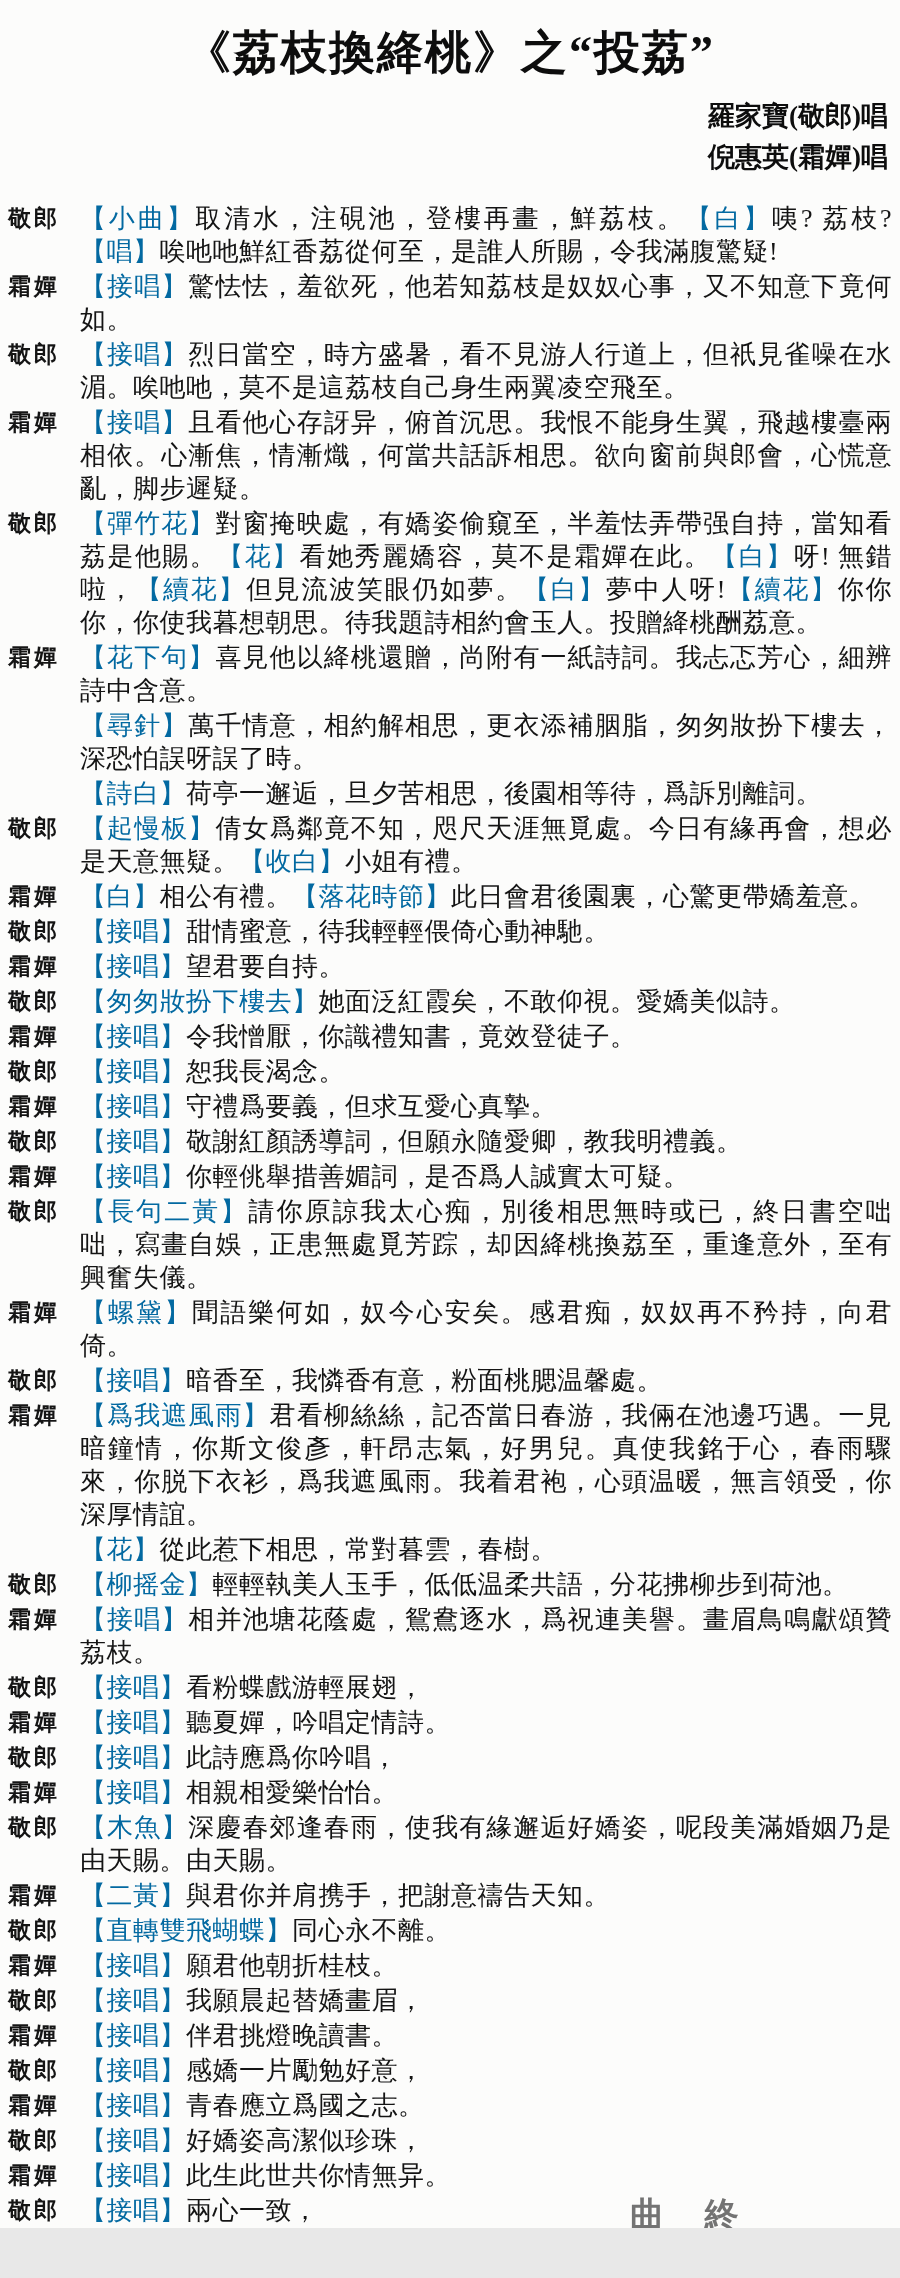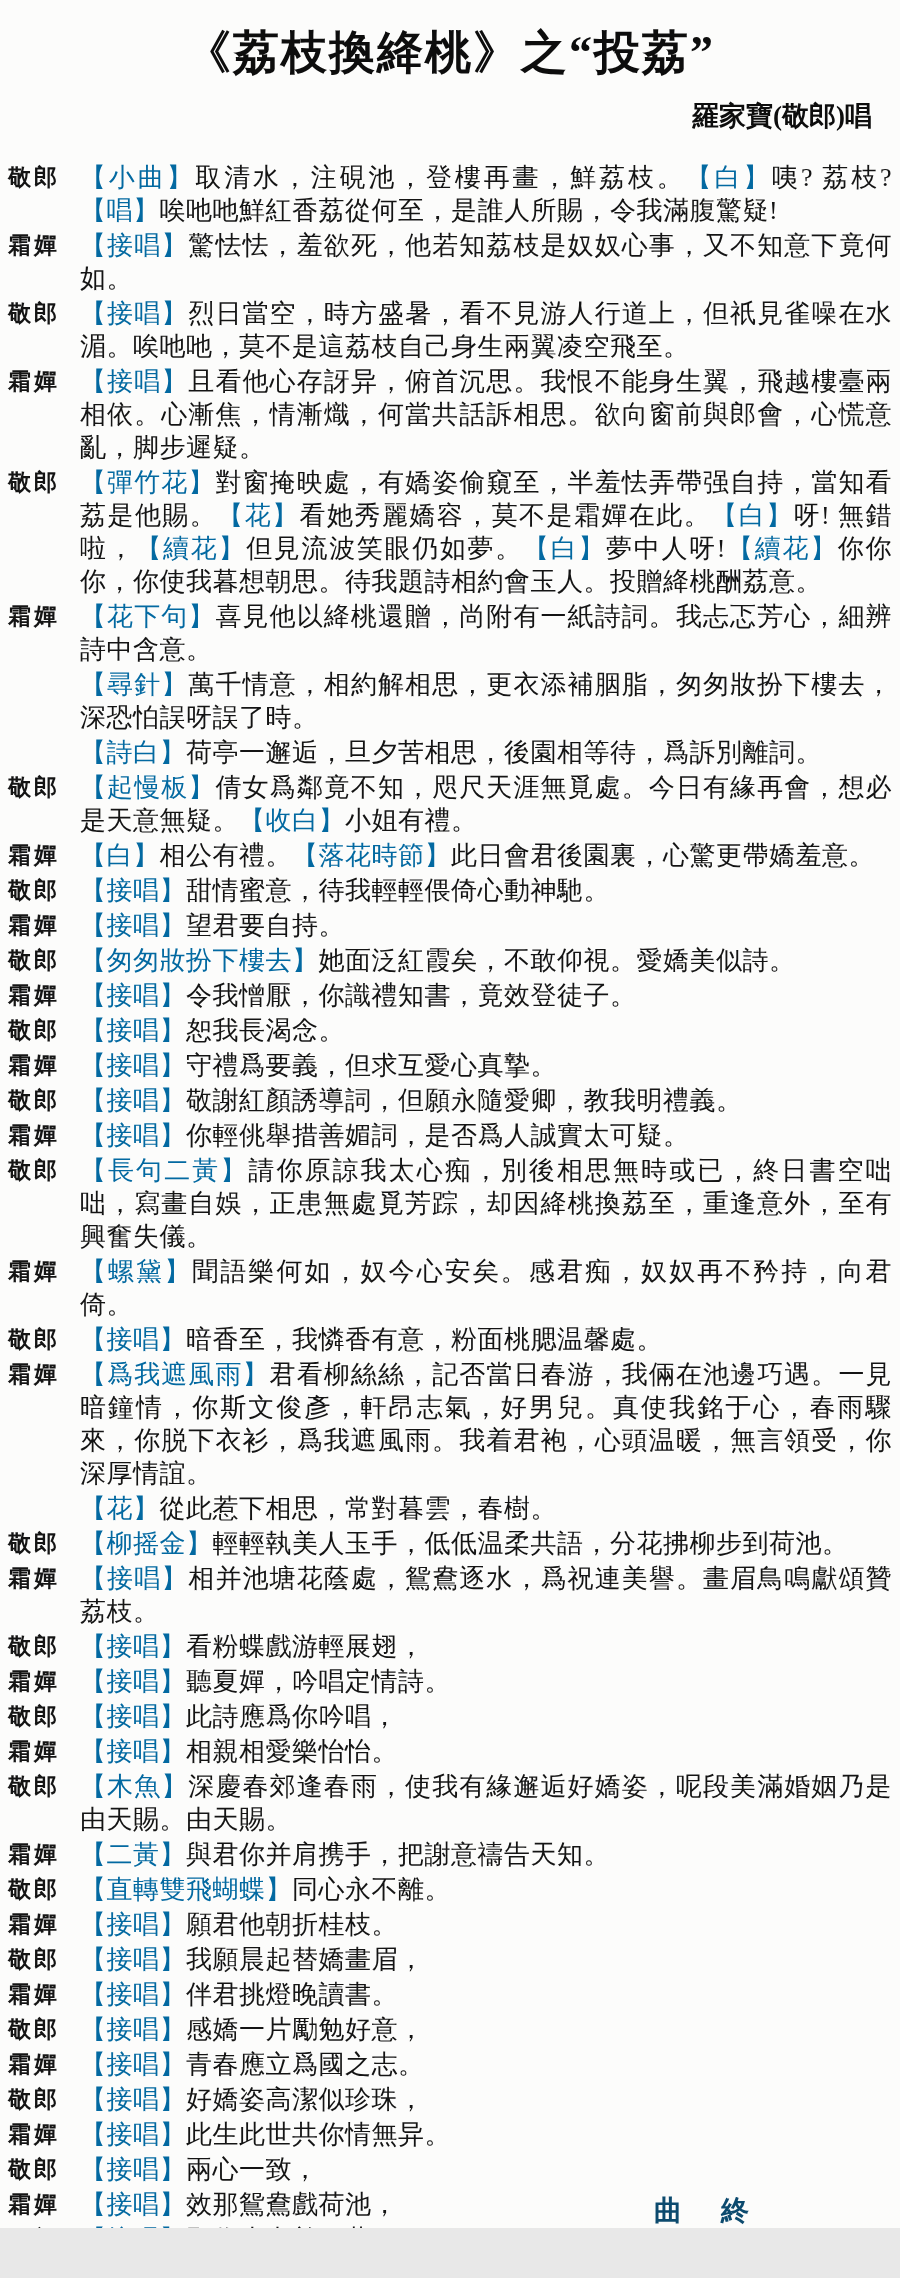--- a/index.html
+++ b/index.html
@@ -18,21 +18,21 @@
     padding-top: 16px;
     text-align: center;
     font-size: 46px;
     font-weight: 700;
     letter-spacing: 2px;
     line-height: 1.6;
     color: #0d0d0d;
   }
   .credits {
     margin-top: 6px;
-    padding-right: 28px;
+    padding-right: 12px;
     text-align: right;
     font-size: 27px;
     font-weight: 700;
     line-height: 41px;
     color: #0d0d0d;
   }
   .lyrics {
     margin-top: 24px;
     padding: 0 8px 0 8px;
   }
@@ -56,43 +56,44 @@
     text-align: justify;
     letter-spacing: 0.5px;
   }
   .marker {
     font-weight: 400;
     font-family: "Liberation Sans", "DejaVu Sans", sans-serif;
     color: #0369a1;
   }
   .end-mark {
     position: absolute;
-    left: 654px;
+    left: 630px;
     top: 2192px;
-    font-size: 28px;
+    font-size: 34px;
     font-weight: 700;
     letter-spacing: 16px;
-    color: #0c4a6e;
+    color: #737373;
   }
   .site {
     position: absolute;
     right: 8px;
     top: 2232px;
     font-size: 34px;
     color: #3d3d3d;
     font-family: "DejaVu Sans", "Liberation Sans", sans-serif;
   }
 </style>
 </head>
 <body>
 
 <div class="page">
   <h1 class="title">《荔枝換絳桃》之“投荔”</h1>
   <div class="credits">
     <div>羅家寶(敬郎)唱</div>
+    <div>倪惠英(霜嬋)唱</div>
   </div>
   <div class="lyrics" id="lyrics">
       <div class="row">
         <div class="speaker">敬郎</div>
         <div class="text"><span class="marker">【小曲】</span>取清水，注硯池，登樓再畫，鮮荔枝。<span class="marker">【白】</span>咦? 荔枝?<span class="marker">【唱】</span>唉吔吔鮮紅香荔從何至，是誰人所賜，令我滿腹驚疑!</div>
       </div>
       <div class="row">
         <div class="speaker">霜嬋</div>
         <div class="text"><span class="marker">【接唱】</span>驚怯怯，羞欲死，他若知荔枝是奴奴心事，又不知意下竟何如。</div>
       </div>

